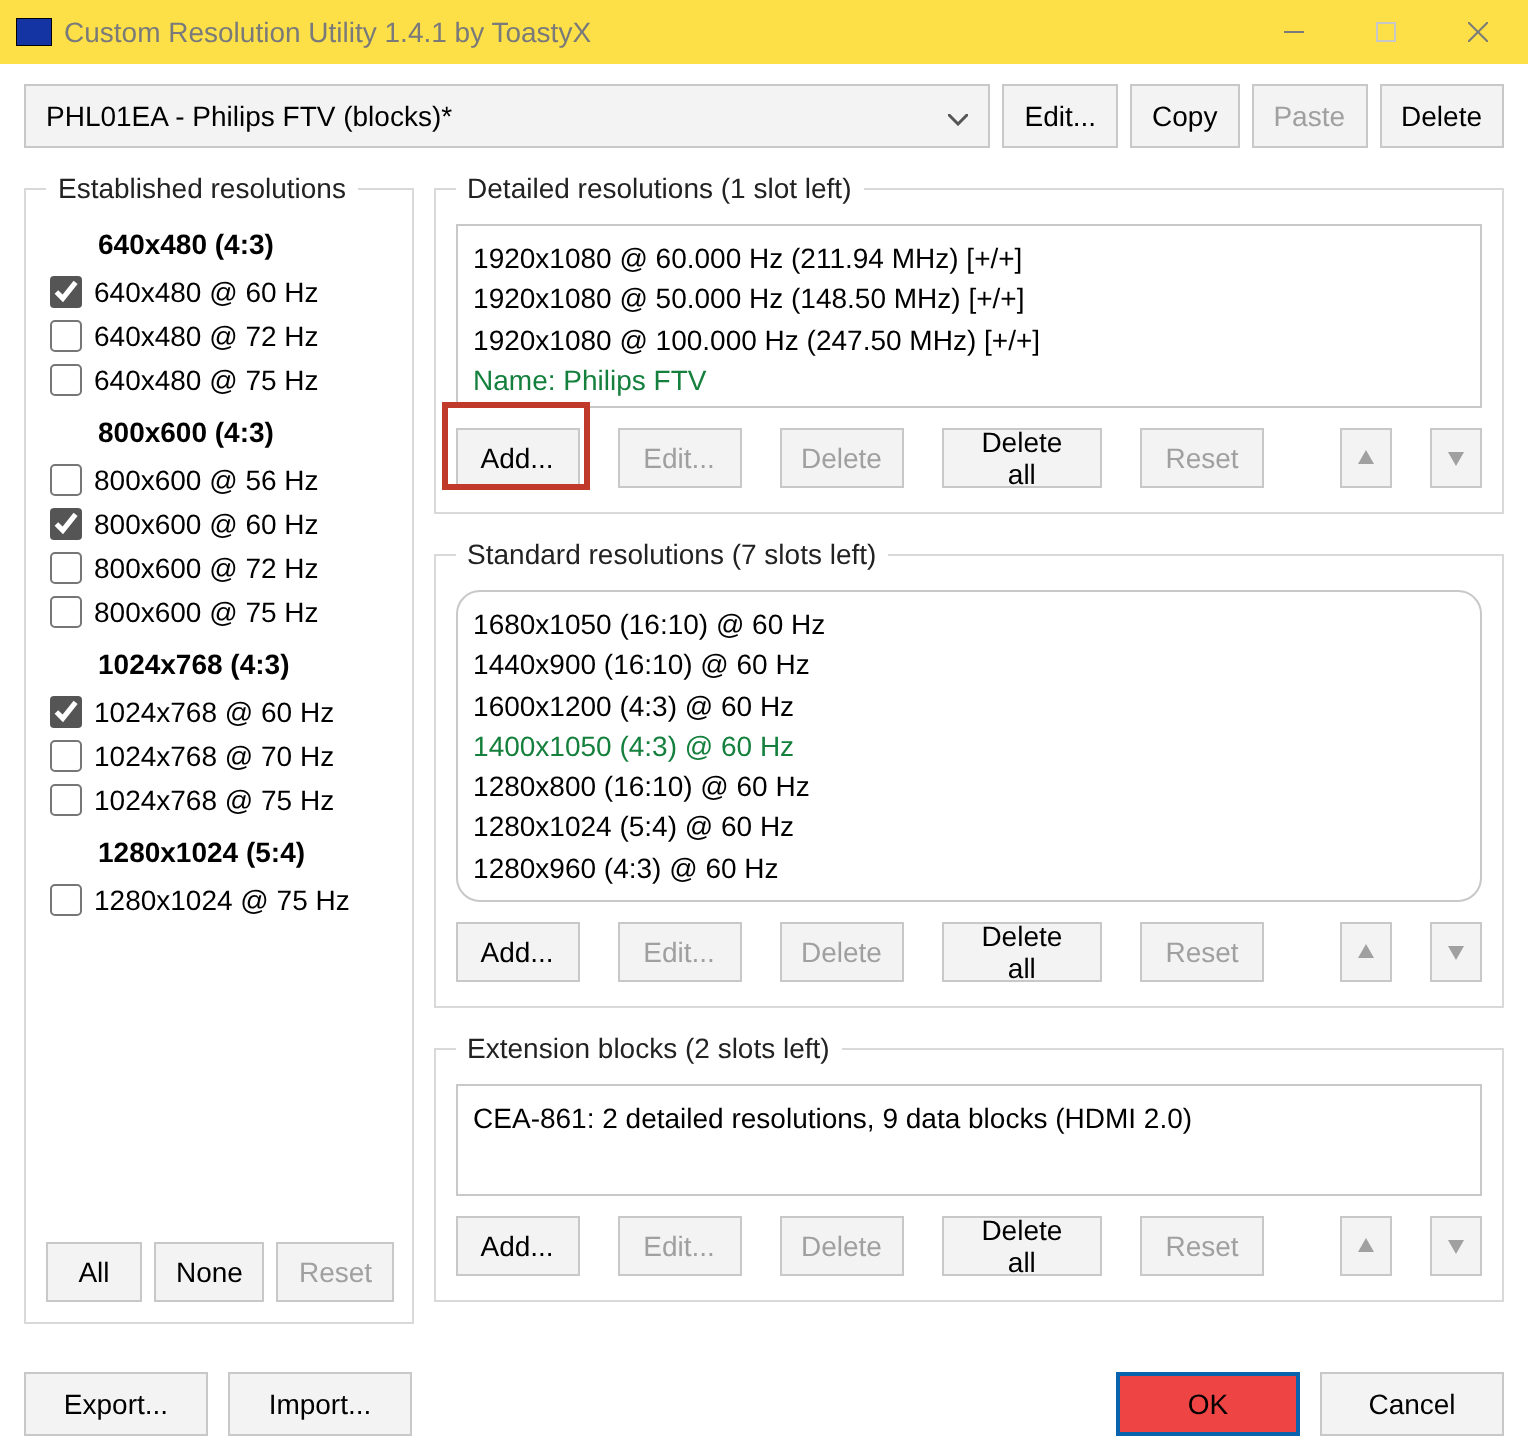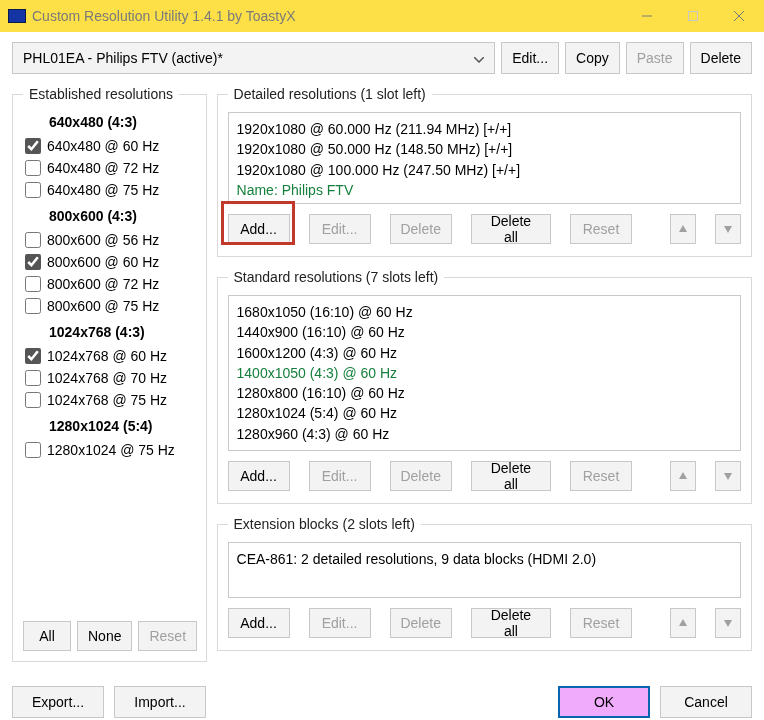--- a/index.html
+++ b/index.html
@@ -15,21 +15,21 @@
 .content { padding: 10px 12px 12px 12px; }
 
 .toprow { display: flex; gap: 6px; align-items: center; margin-bottom: 12px; }
 .dropdown { flex: 1; height: 32px; border: 1px solid #c8c8c8; background: #f3f3f3; display: flex; align-items: center; padding: 0 10px; position: relative; }
 .dropdown .chev { position: absolute; right: 10px; top: 50%; transform: translateY(-50%); }
 
 .btn { height: 32px; padding: 0 10px; border: 1px solid #c8c8c8; background: #f3f3f3; cursor: pointer; display: inline-flex; align-items: center; justify-content: center; }
 .btn.disabled { color: #a0a0a0; }
 .btn.small { height: 30px; min-width: 62px; padding: 0 10px; }
 .btn.arrow { min-width: 26px; width: 26px; padding: 0; }
-.btn.primary { border: 2px solid #0a64ad; background: #f0abfc; min-width: 92px; }
+.btn.primary { border: 2px solid #0a64ad; background: #ef4444; min-width: 92px; }
 .btn.wide { min-width: 92px; }
 
 .columns { display: flex; gap: 10px; }
 .leftcol { width: 222px; }
 .rightcol { flex: 1; }
 
 fieldset { border: 1px solid #d9d9d9; padding: 10px 10px 12px 10px; margin-bottom: 12px; }
 legend { padding: 0 6px; color: #222; }
 .est-head { font-weight: 700; text-align: left; padding-left: 26px; margin: 10px 0 8px 0; }
 .est-head.first { margin-top: 2px; }
@@ -76,21 +76,21 @@
           <line x1="10" y1="0" x2="0" y2="10" stroke="#7a7a7a" stroke-width="1"></line>
         </svg>
       </div>
   </div>
 </div>
 
 <div class="content">
 
   <div class="toprow">
     <div class="dropdown">
-      <span>PHL01EA - Philips FTV (active)*</span>
+      <span>PHL01EA - Philips FTV (blocks)*</span>
       <span class="chev"><svg width="10" height="6" viewBox="0 0 10 6">
             <path d="M0 0 L5 5 L10 0" fill="none" stroke="#555" stroke-width="1.5"></path>
           </svg></span>
     </div>
     <button class="btn">Edit...</button>
     <button class="btn">Copy</button>
     <button class="btn disabled">Paste</button>
     <button class="btn">Delete</button>
   </div>
 
@@ -186,21 +186,21 @@
               <svg width="10" height="10" viewBox="0 0 10 10">
                 <path d="M5 9 L9 2 L1 2 Z" fill="#a0a0a0"></path>
               </svg>
             </button>
         </div>
         <div class="highlight-box" style="left:3px; top:99px; width:74px; height:44px;"></div>
       </fieldset>
 
       <fieldset>
         <legend>Standard resolutions (7 slots left)</legend>
-        <div class="listbox" style="height:156px;">
+        <div class="listbox" style="height:156px;border-radius:12px;">
           <div>1680x1050 (16:10) @ 60 Hz</div>
           <div>1440x900 (16:10) @ 60 Hz</div>
           <div>1600x1200 (4:3) @ 60 Hz</div>
           <div class="dim">1400x1050 (4:3) @ 60 Hz</div>
           <div>1280x800 (16:10) @ 60 Hz</div>
           <div>1280x1024 (5:4) @ 60 Hz</div>
           <div>1280x960 (4:3) @ 60 Hz</div>
         </div>
         <div class="rowbtns">
           <button class="btn small">Add...</button>

